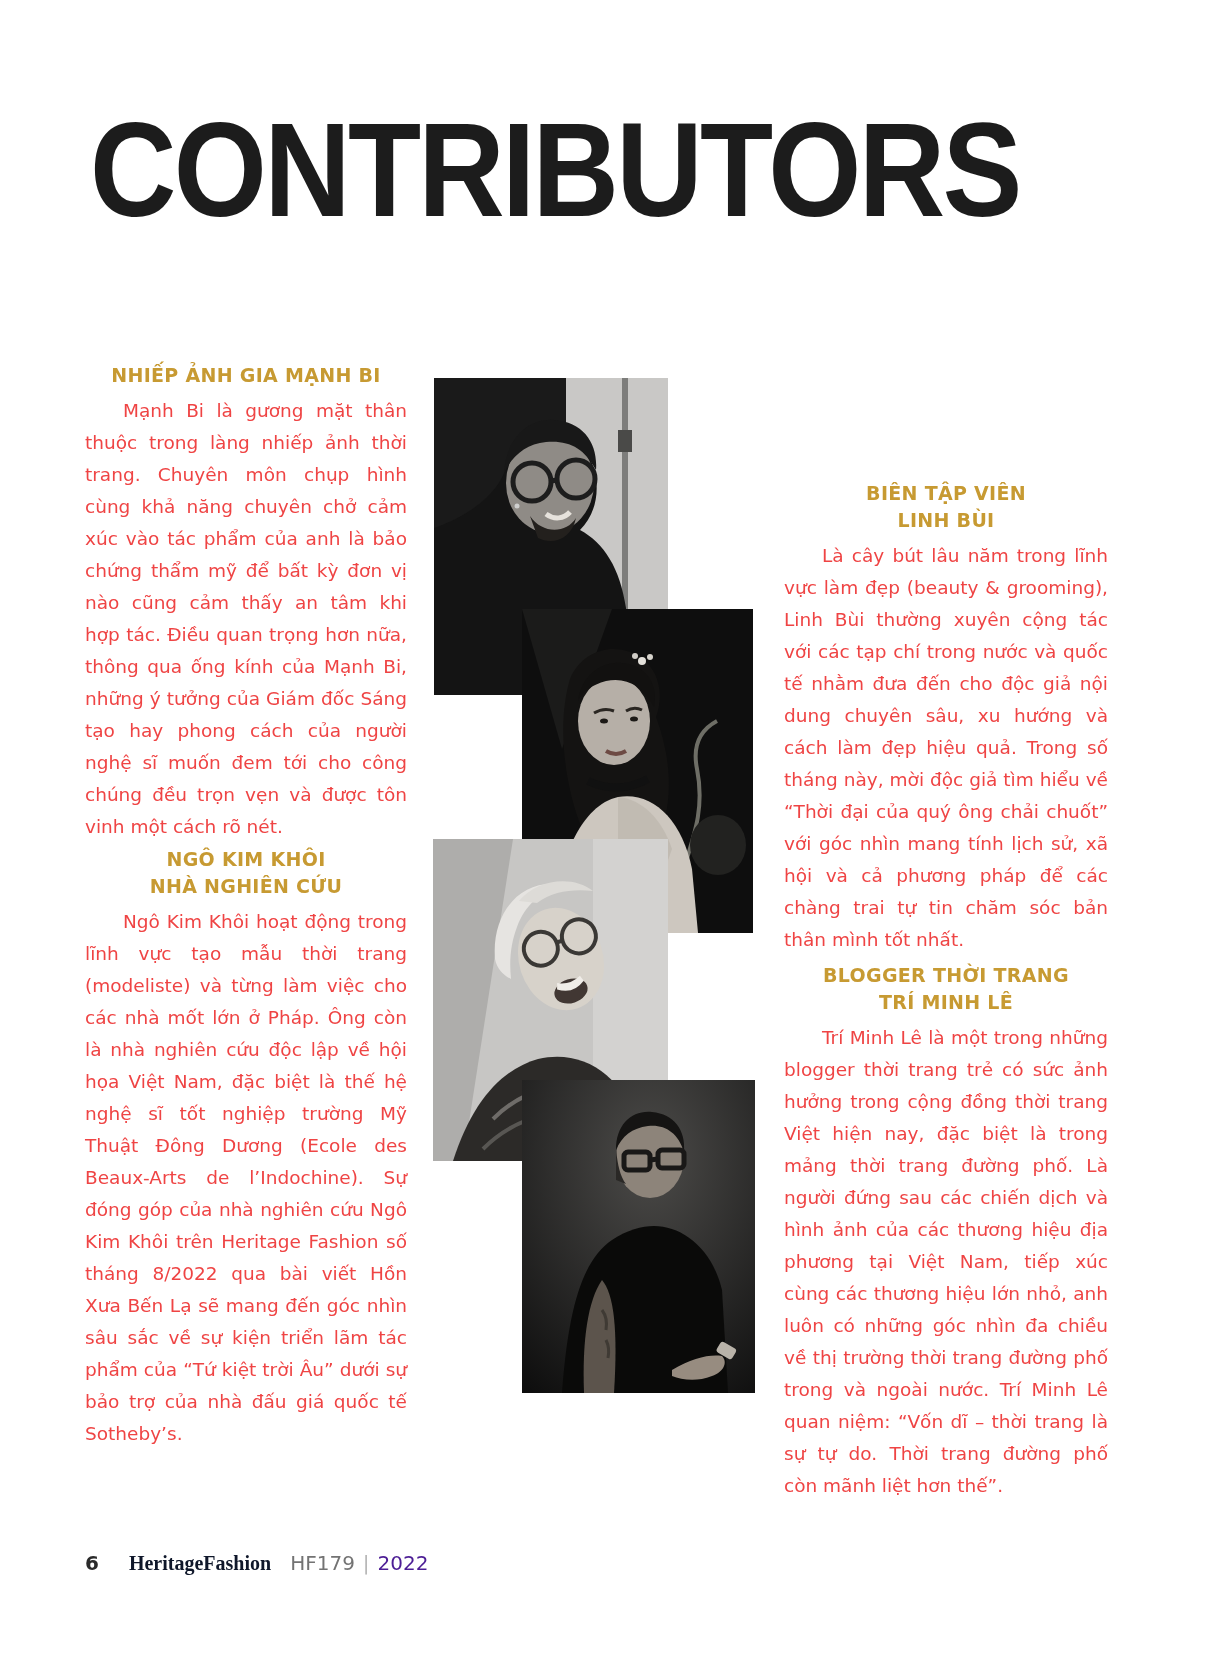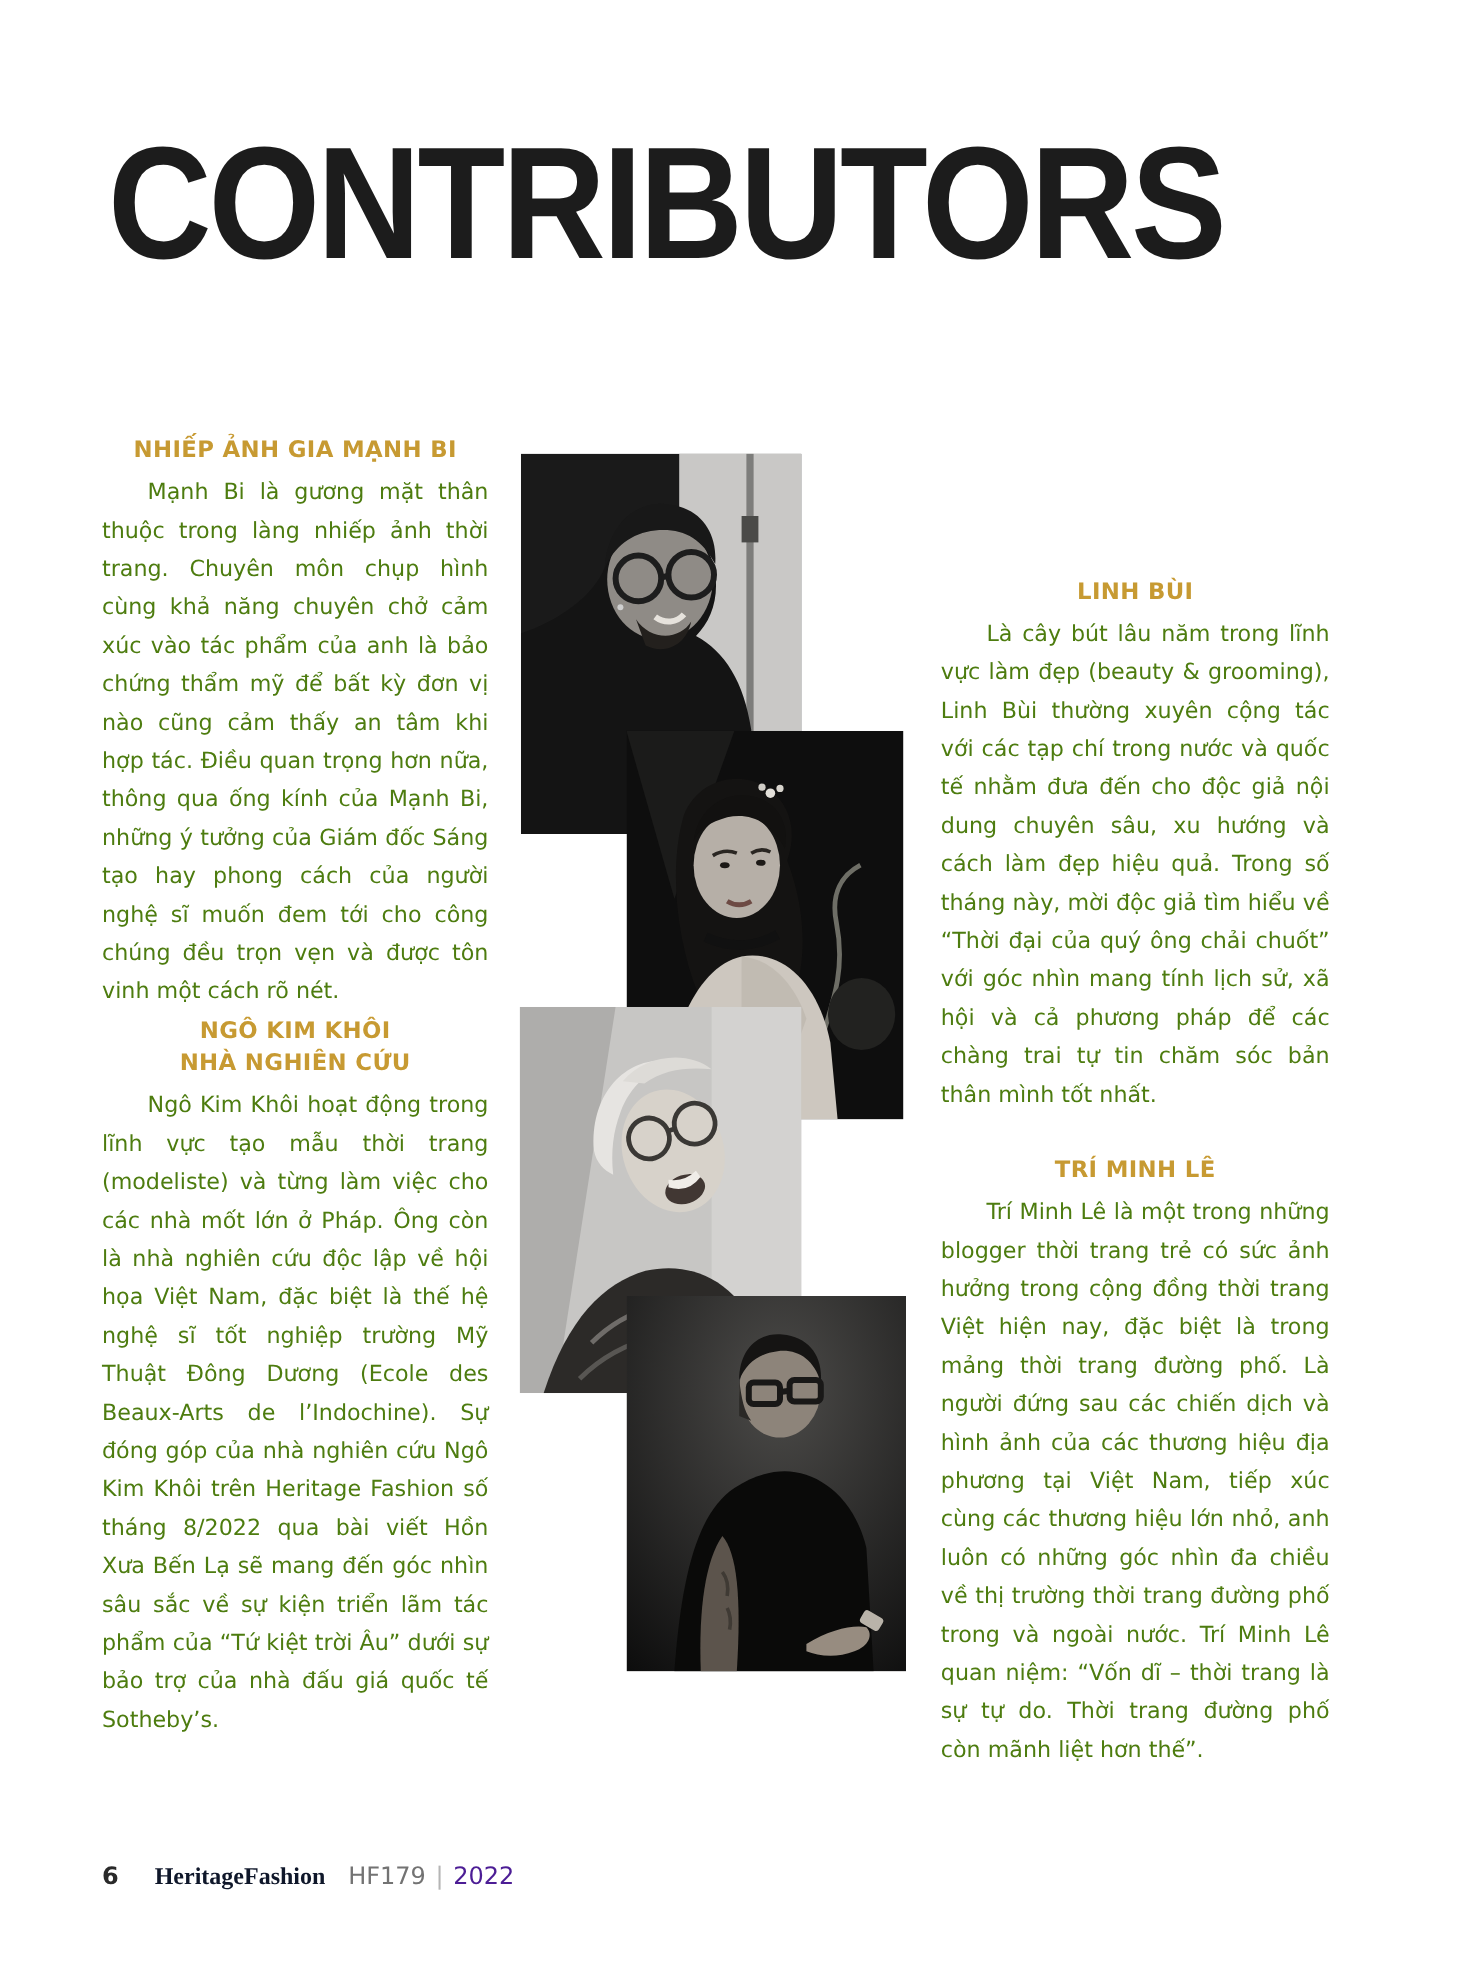--- a/index.html
+++ b/index.html
@@ -6,21 +6,21 @@
   .page{position:relative;width:1218px;height:1654px;background:#ffffff;
         font-family:"DejaVu Sans",sans-serif;overflow:hidden;}
   .title{position:absolute;left:90px;top:104px;margin:0;
          font-family:"Liberation Sans",sans-serif;font-weight:700;
          font-size:133px;line-height:1;letter-spacing:-3px;color:#1c1c1c;
          transform:scaleX(0.9);transform-origin:left top;white-space:nowrap;}
   .sec{position:absolute;z-index:10;}
   .sec-h{margin:0 0 6px 0;text-align:center;color:#C79A32;
          font-size:19px;line-height:27px;font-weight:700;letter-spacing:.3px;}
   .hl{display:block;}
-  .sec-b{margin:0;font-size:18.5px;line-height:32px;color:#4d7c0f;
+  .sec-b{margin:0;font-size:18.5px;line-height:32px;color:#ef4444;
          text-align:justify;text-indent:38px;}
   .photo{position:absolute;overflow:hidden;}
   .photo svg{display:block;width:100%;height:100%;}
   .p1{left:434px;top:378px;width:234px;height:317px;z-index:1;}
   .p2{left:522px;top:609px;width:231px;height:324px;z-index:2;}
   .p3{left:433px;top:839px;width:235px;height:322px;z-index:3;}
   .p4{left:522px;top:1080px;width:233px;height:313px;z-index:4;}
   .footer{position:absolute;left:85px;top:1551px;display:flex;align-items:baseline;
           font-size:20px;z-index:10;}
   .f-num{font-weight:700;color:#2a2a2a;margin-right:30px;}
@@ -136,27 +136,29 @@
   <section class="sec" style="left:85px;top:846px;width:322px;">
     <h2 class="sec-h">
       <span class="hl">NGÔ KIM KHÔI</span>
       <span class="hl">NHÀ NGHIÊN CỨU</span>
     </h2>
     <p class="sec-b">Ngô Kim Khôi hoạt động trong lĩnh vực tạo mẫu thời trang (modeliste) và từng làm việc cho các nhà mốt lớn ở Pháp. Ông còn là nhà nghiên cứu độc lập về hội họa Việt Nam, đặc biệt là thế hệ nghệ sĩ tốt nghiệp trường Mỹ Thuật Đông Dương (Ecole des Beaux-Arts de l’Indochine). Sự đóng góp của nhà nghiên cứu Ngô Kim Khôi trên Heritage Fashion số tháng 8/2022 qua bài viết Hồn Xưa Bến Lạ sẽ mang đến góc nhìn sâu sắc về sự kiện triển lãm tác phẩm của “Tứ kiệt trời Âu” dưới sự bảo trợ của nhà đấu giá quốc tế Sotheby’s.</p>
   </section>
 
   <section class="sec" style="left:784px;top:480px;width:324px;">
     <h2 class="sec-h">
+      <span class="hl">BIÊN TẬP VIÊN</span>
       <span class="hl">LINH BÙI</span>
     </h2>
     <p class="sec-b">Là cây bút lâu năm trong lĩnh vực làm đẹp (beauty &amp; grooming), Linh Bùi thường xuyên cộng tác với các tạp chí trong nước và quốc tế nhằm đưa đến cho độc giả nội dung chuyên sâu, xu hướng và cách làm đẹp hiệu quả. Trong số tháng này, mời độc giả tìm hiểu về “Thời đại của quý ông chải chuốt” với góc nhìn mang tính lịch sử, xã hội và cả phương pháp để các chàng trai tự tin chăm sóc bản thân mình tốt nhất.</p>
   </section>
 
   <section class="sec" style="left:784px;top:962px;width:324px;">
     <h2 class="sec-h">
+      <span class="hl">BLOGGER THỜI TRANG</span>
       <span class="hl">TRÍ MINH LÊ</span>
     </h2>
     <p class="sec-b">Trí Minh Lê là một trong những blogger thời trang trẻ có sức ảnh hưởng trong cộng đồng thời trang Việt hiện nay, đặc biệt là trong mảng thời trang đường phố. Là người đứng sau các chiến dịch và hình ảnh của các thương hiệu địa phương tại Việt Nam, tiếp xúc cùng các thương hiệu lớn nhỏ, anh luôn có những góc nhìn đa chiều về thị trường thời trang đường phố trong và ngoài nước. Trí Minh Lê quan niệm: “Vốn dĩ – thời trang là sự tự do. Thời trang đường phố còn mãnh liệt hơn thế”.</p>
   </section>
 
   <div class="footer">
     <span class="f-num">6</span>
     <span class="f-brand">HeritageFashion</span>
     <span class="f-issue">HF179</span>
     <span class="f-bar">|</span>

